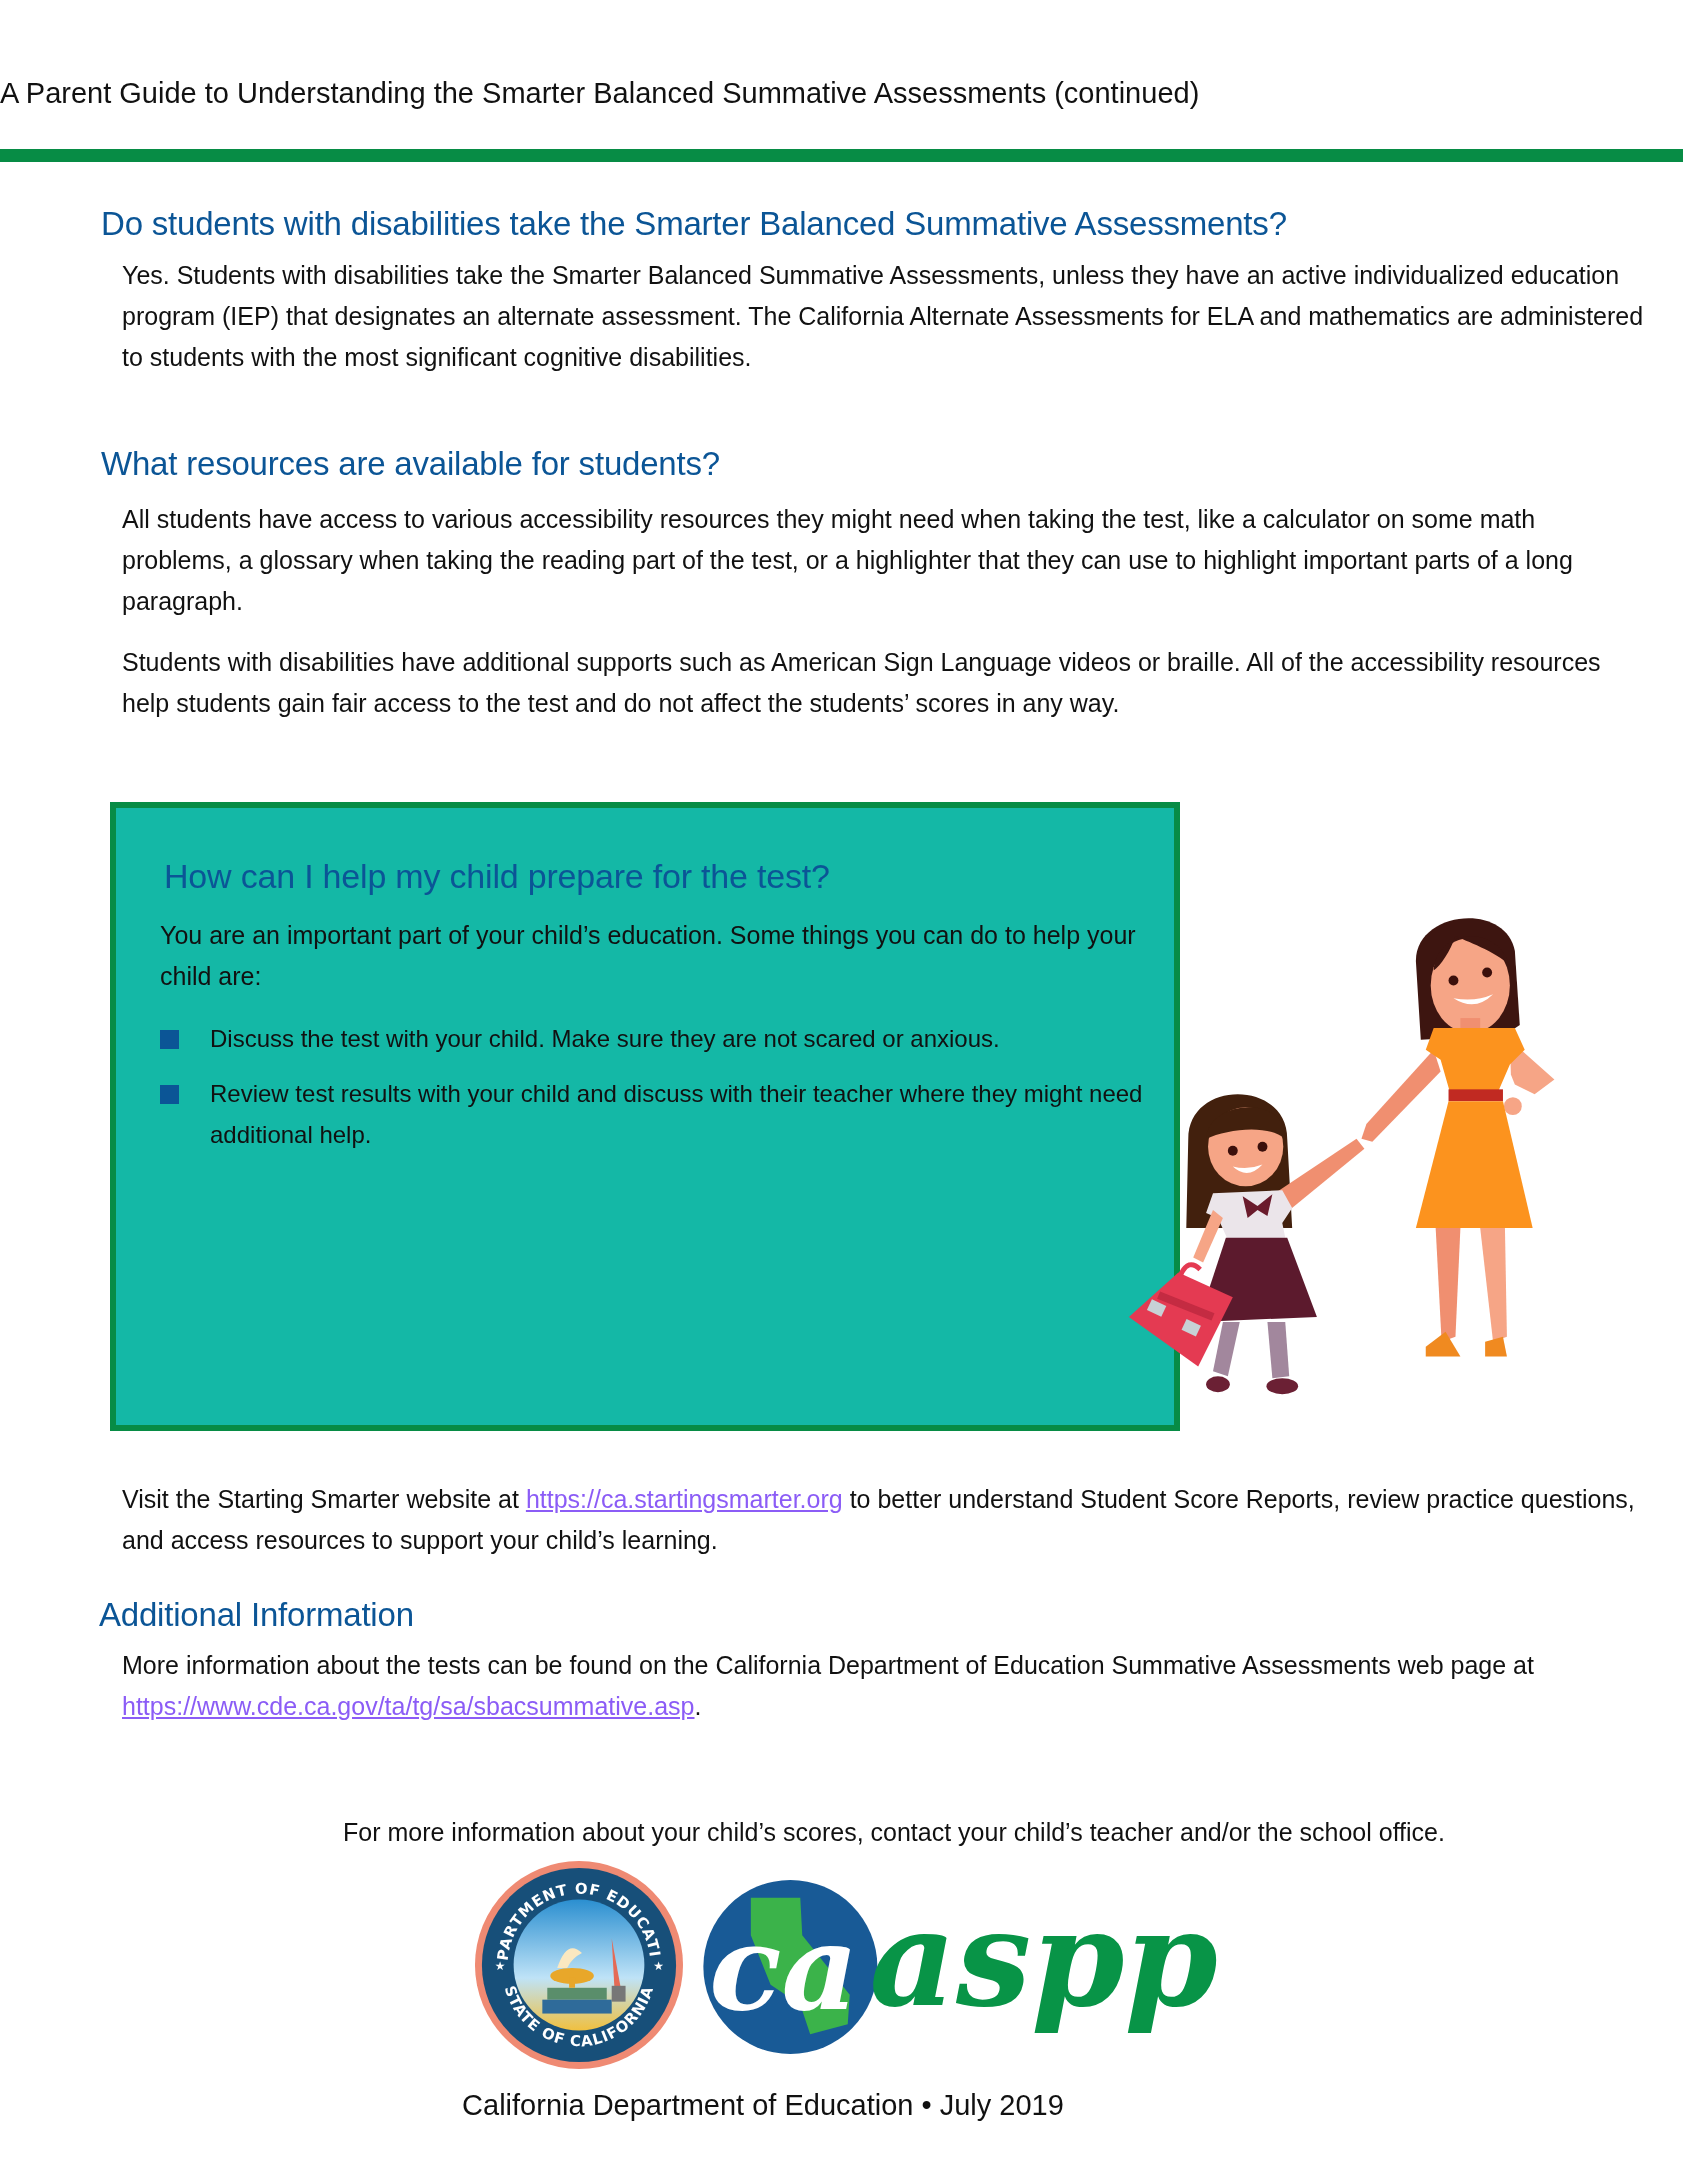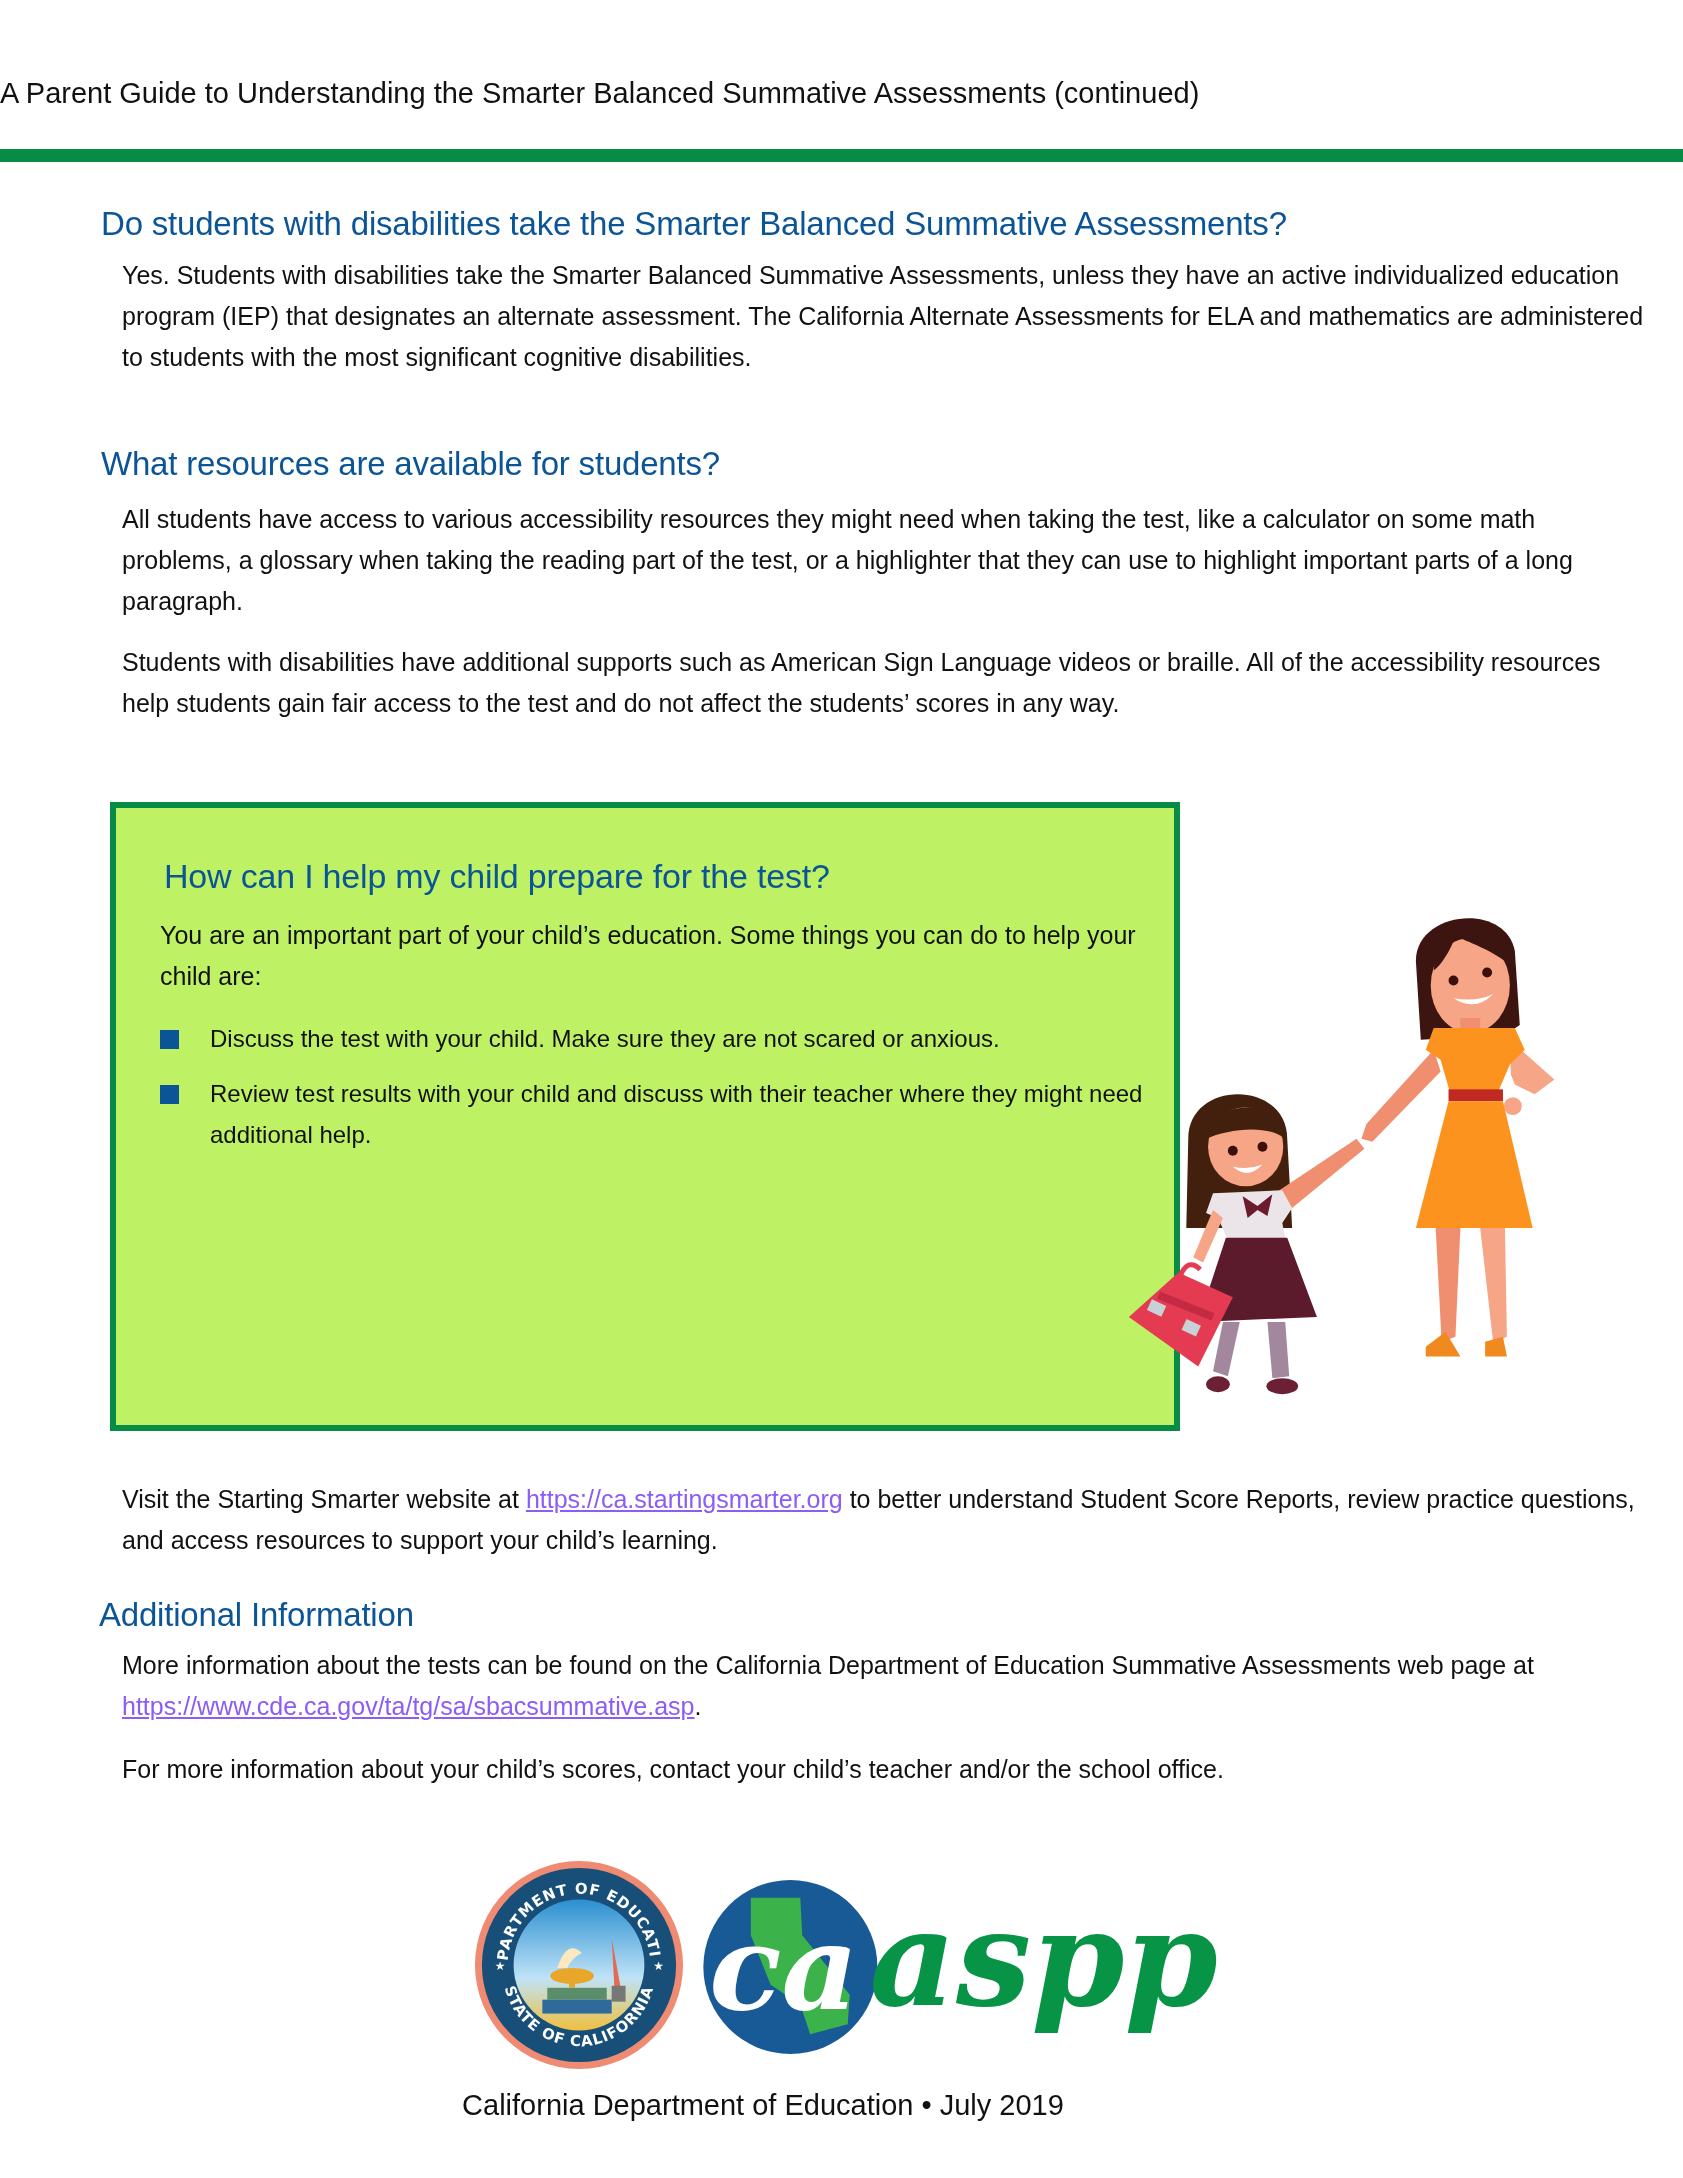--- a/index.html
+++ b/index.html
@@ -10,32 +10,32 @@
   .rule { position: absolute; left: 0; top: 149px; width: 1683px; height: 13px; background: #078c45; }
   h2 { margin: 4px; font-weight: normal; color: #0b5596; font-size: 33px; letter-spacing: -0.2px; }
   .abs { position: absolute; }
   p { margin: 0; font-size: 25px; line-height: 41px; color: #111; }
   .sec1-h { left: 97px; top: 201px; }
   .sec1-p { left: 122px; top: 255px; width: 1525px; }
   .sec2-h { left: 97px; top: 441px; }
   .sec2-p1 { left: 122px; top: 499px; width: 1525px; }
   .sec2-p2 { left: 122px; top: 642px; width: 1525px; }
   .help-box { position: absolute; left: 110px; top: 802px; width: 1058px; height: 617px;
-              border: 6px solid #078c45; background: #bef264; }
+              border: 6px solid #078c45; background: #14b8a6; }
   .help-box h2 { position: absolute; left: 44px; top: 45px; font-size: 34px; }
   .help-box .intro { position: absolute; left: 44px; top: 107px; width: 990px; }
   .help-list { position: absolute; left: 44px; top: 210px; width: 1000px; list-style: none; margin: 0; padding: 0; }
   .help-list li { position: relative; padding-left: 50px; font-size: 24px; line-height: 41px; margin-bottom: 14px; }
   .bullet { position: absolute; left: 0; top: 12px; width: 19px; height: 19px; background: #0b5596; }
   .illustration { position: absolute; left: 1119px; top: 901px; width: 475px; height: 535px; }
   .starting-p { left: 122px; top: 1479px; width: 1525px; }
   a { color: #8b5cf6; text-decoration: underline; }
   .sec3-h { left: 95px; top: 1592px; }
   .sec3-p1 { left: 122px; top: 1645px; width: 1525px; }
-  .sec3-p2 { left: 122px; top: 1749px; width: 1544px; }
+  .sec3-p2 { left: 122px; top: 1812px; width: 1544px; text-align: center; }
   .seal { position: absolute; left: 473px; top: 1859px; width: 212px; height: 212px; }
   .caaspp { position: absolute; left: 691px; top: 1876px; width: 535px; height: 178px; }
   .footer { position: absolute; left: 0; width: 1526px; top: 2089px; text-align: center; font-size: 29px; }
 </style>
 </head>
 <body>
 
 <div class="running-head">A Parent Guide to Understanding the Smarter Balanced Summative Assessments (continued)</div>
 <div class="rule"></div>
 

